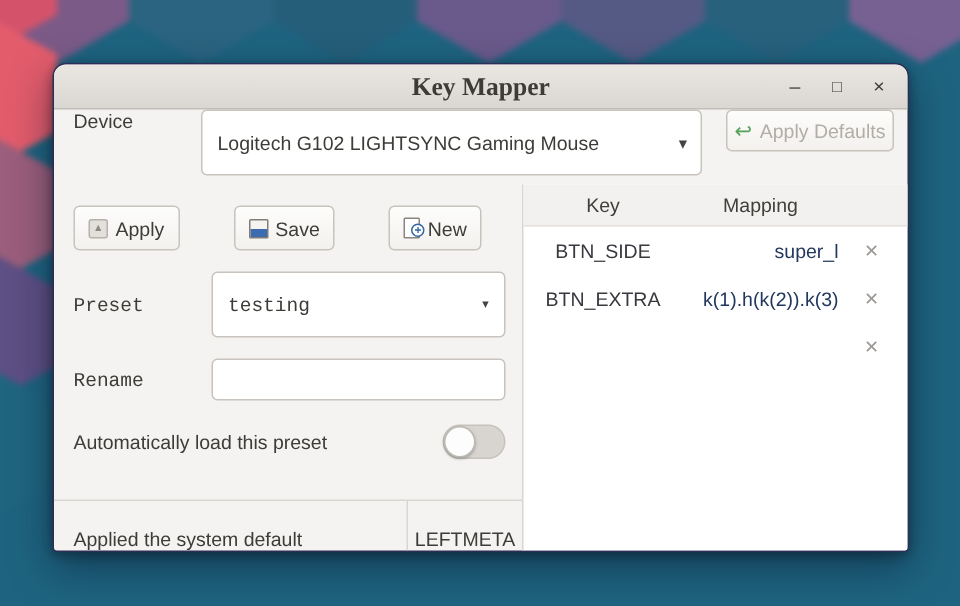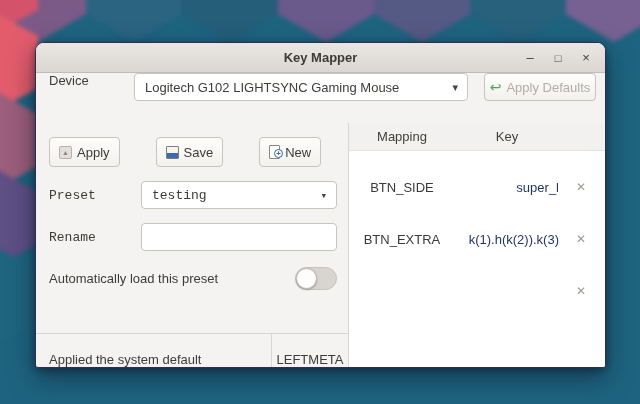--- a/index.html
+++ b/index.html
@@ -25,31 +25,31 @@
 
   
   .window { position:absolute; left:35px; top:42px; width:571px; height:326px;
             border:1px solid #2e2d55; border-radius:9px 9px 3px 3px; overflow:hidden;
             background:#f4f3f1; box-shadow:0 10px 26px rgba(8,18,38,.5), 0 2px 8px rgba(0,0,0,.35);
             display:flex; flex-direction:column; }
 
   .titlebar { height:30px; flex:0 0 30px; background:linear-gradient(180deg,#eae7e3,#dad7d2);
               border-bottom:1px solid #c1bcb5; position:relative;
               display:flex; align-items:center; justify-content:center; }
-  .titlebar .title { font-weight:bold; color:#3c3b38; font-size:13px; }
+  .titlebar .title { font-weight:bold; color:#3c3b38; font-size:17px;font-family:Liberation Serif, serif; }
   .wincontrols { position:absolute; right:10px; top:0; height:100%; display:flex; align-items:center; gap:10px; }
   .winbtn { width:18px; height:18px; display:flex; align-items:center; justify-content:center;
             color:#38373
 4; font-size:13px; cursor:default; }
   .winbtn.max { font-size:11px; }
 
   
   .device-row { height:50px; flex:0 0 50px; display:flex; align-items:flex-start; padding:0 9px 0 13px; }
   .device-row .rowlabel { width:85px; flex:0 0 85px; }
-  .combo { height:28px; background:#fff; border:1px solid #c8c3bd; border-radius:4px;
+  .combo { height:44px; background:#fff; border:1px solid #c8c3bd; border-radius:4px;
            display:flex; align-items:center; padding:0 9px 0 10px; }
   .combo .combo-text { flex:1; white-space:nowrap; overflow:hidden; }
   .combo .arrow { color:#44433f; font-size:11px; margin-left:6px; }
   .device-combo { flex:1; margin-right:16px; }
   .btn { background:linear-gradient(180deg,#fdfdfc,#f3f1ee); border:1px solid #c8c3bd; border-radius:4px;
          display:inline-flex; align-items:center; justify-content:center; gap:5px; height:28px; }
   .btn-apply-defaults { width:112px; flex:0 0 112px; color:#b2ada6; }
   .icon-undo { color:#56a45c; font-size:14px; line-height:1; }
 
   
@@ -88,21 +88,21 @@
                display:flex; align-items:flex-end; }
   .status-msg { flex:1; padding-left:13px; white-space:nowrap; }
   .status-div { width:1px; height:100%; background:#d9d6d1; }
   .status-key { width:76px; flex:0 0 76px; text-align:center; }
 
   
   .right-panel { flex:1; background:#fff; border-left:1px solid #d9d6d1; display:flex; flex-direction:column; }
   .tbl-header, .tbl-row { display:grid; grid-template-columns:106px 104px 44px; align-items:center; }
   .tbl-header { height:28px; background:#f2f1ef; border-bottom:1px solid #e4e1dd; color:#413f3b; }
   .tbl-header .cell { text-align:center; }
-  .tbl-row { height:32px;margin-top:20px; }
+  .tbl-row { height:32px; }
   .cell-key { text-align:center; color:#39383f; }
   .cell-map { text-align:right; color:#21375e; }
   .cell-del { text-align:center; }
   .row-del { display:inline-flex; width:18px; height:18px; align-items:center; justify-content:center;
              color:#9d9a96; font-size:12px; font-weight:bold; }
 </style>
 </head>
 <body>
 
 <div class="screen">
@@ -193,22 +193,22 @@
         <div class="statusbar">
           <div class="status-msg">Applied the system default</div>
           <div class="status-div"></div>
           <div class="status-key">LEFTMETA</div>
         </div>
 
       </div>
 
       <div class="right-panel">
         <div class="tbl-header">
+          <div class="cell">Key</div>
           <div class="cell">Mapping</div>
-          <div class="cell">Key</div>
           <div class="cell"></div>
         </div>
 
         <div class="tbl-row">
           <div class="cell-key">BTN_SIDE</div>
           <div class="cell-map">super_l</div>
           <div class="cell-del"><span class="row-del">✕</span></div>
         </div>
 
         <div class="tbl-row">

